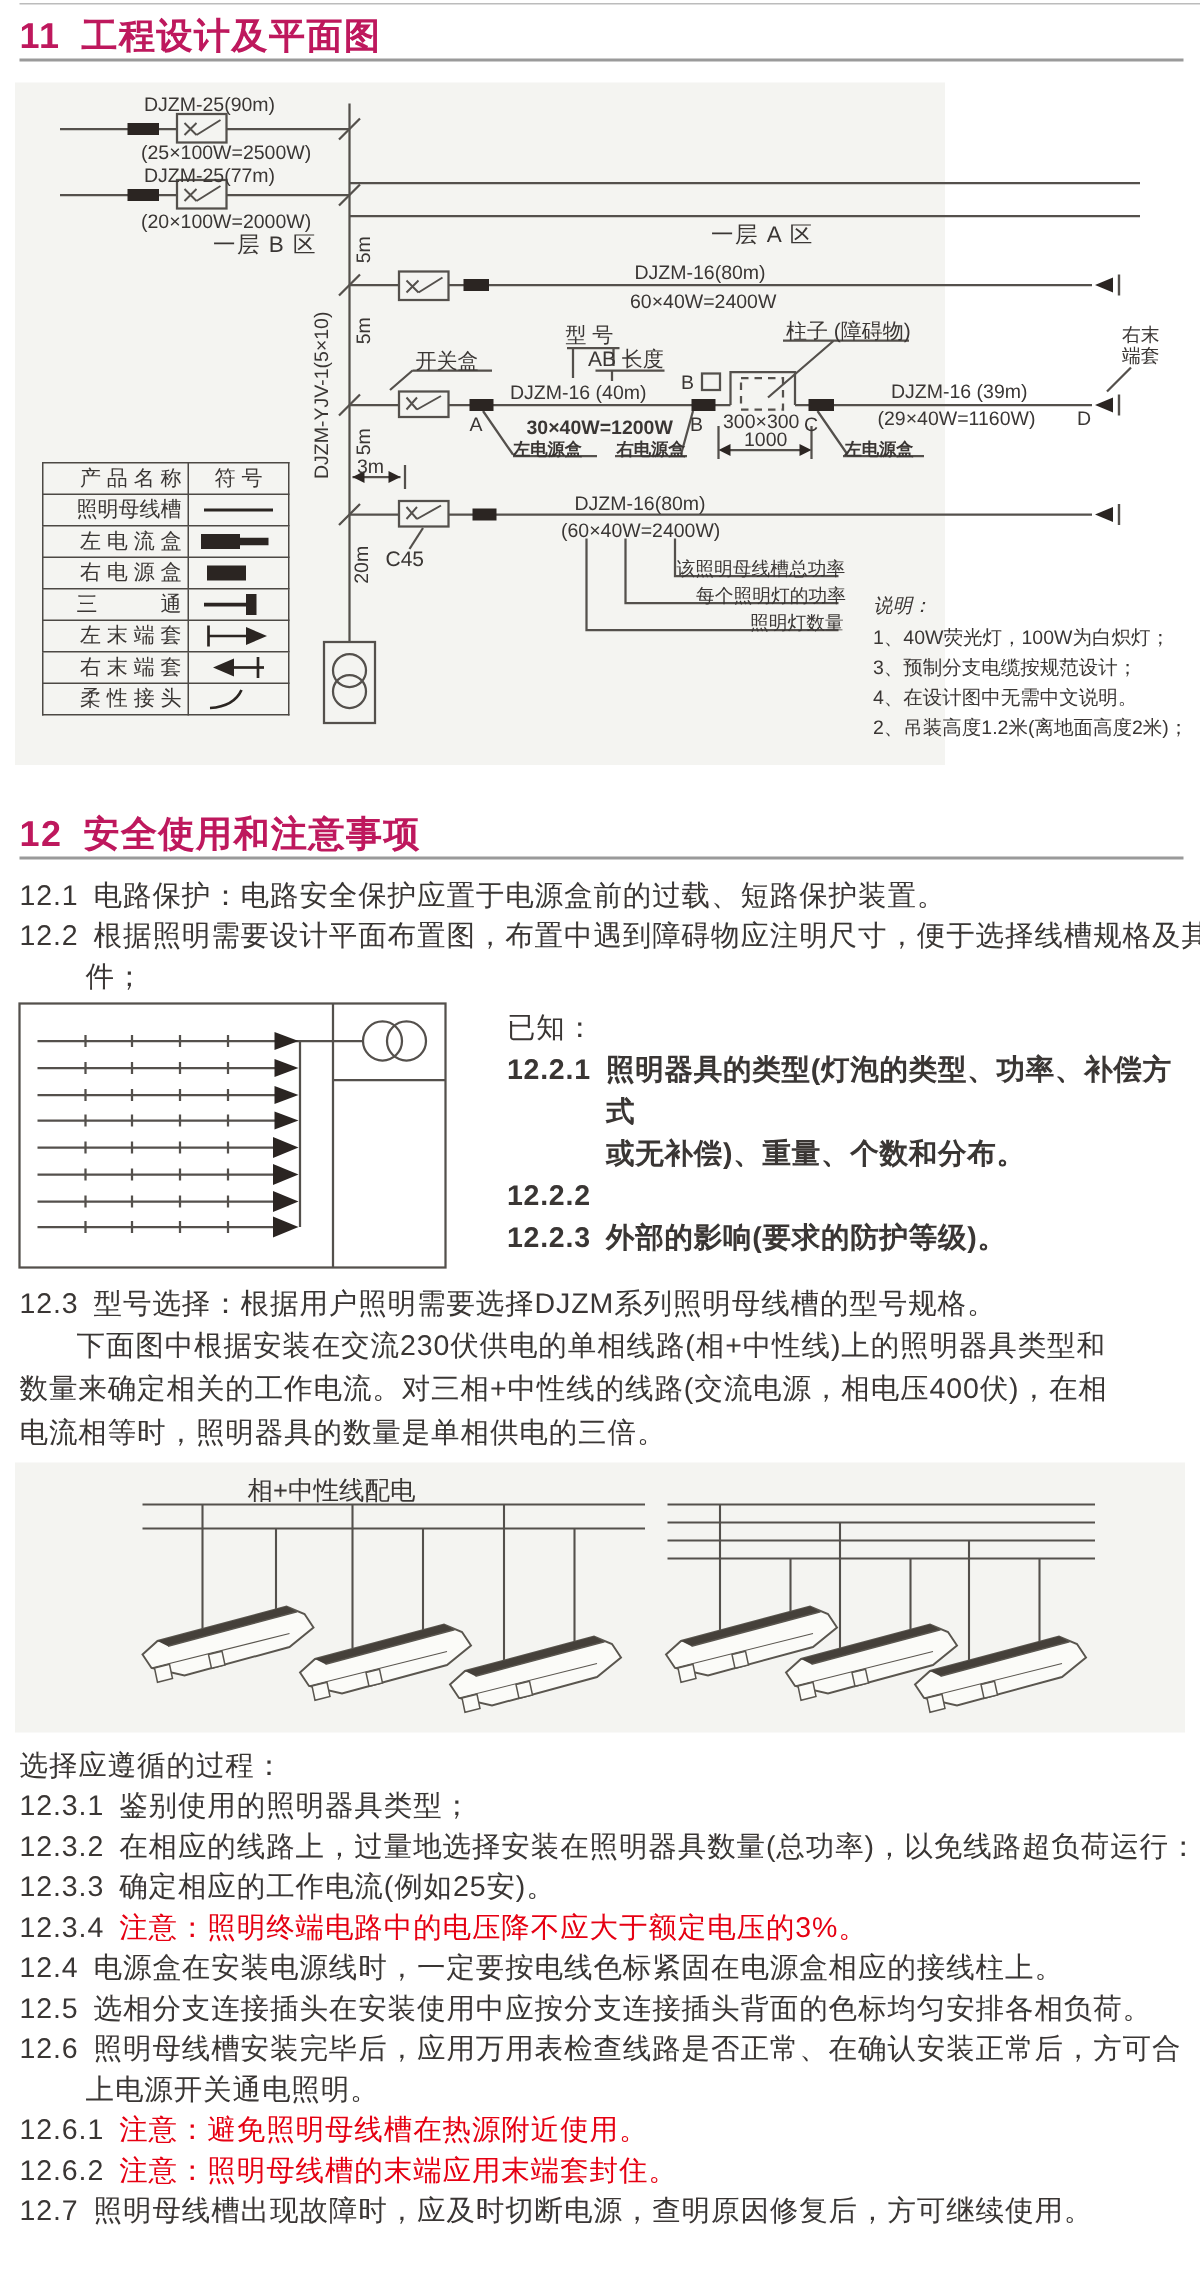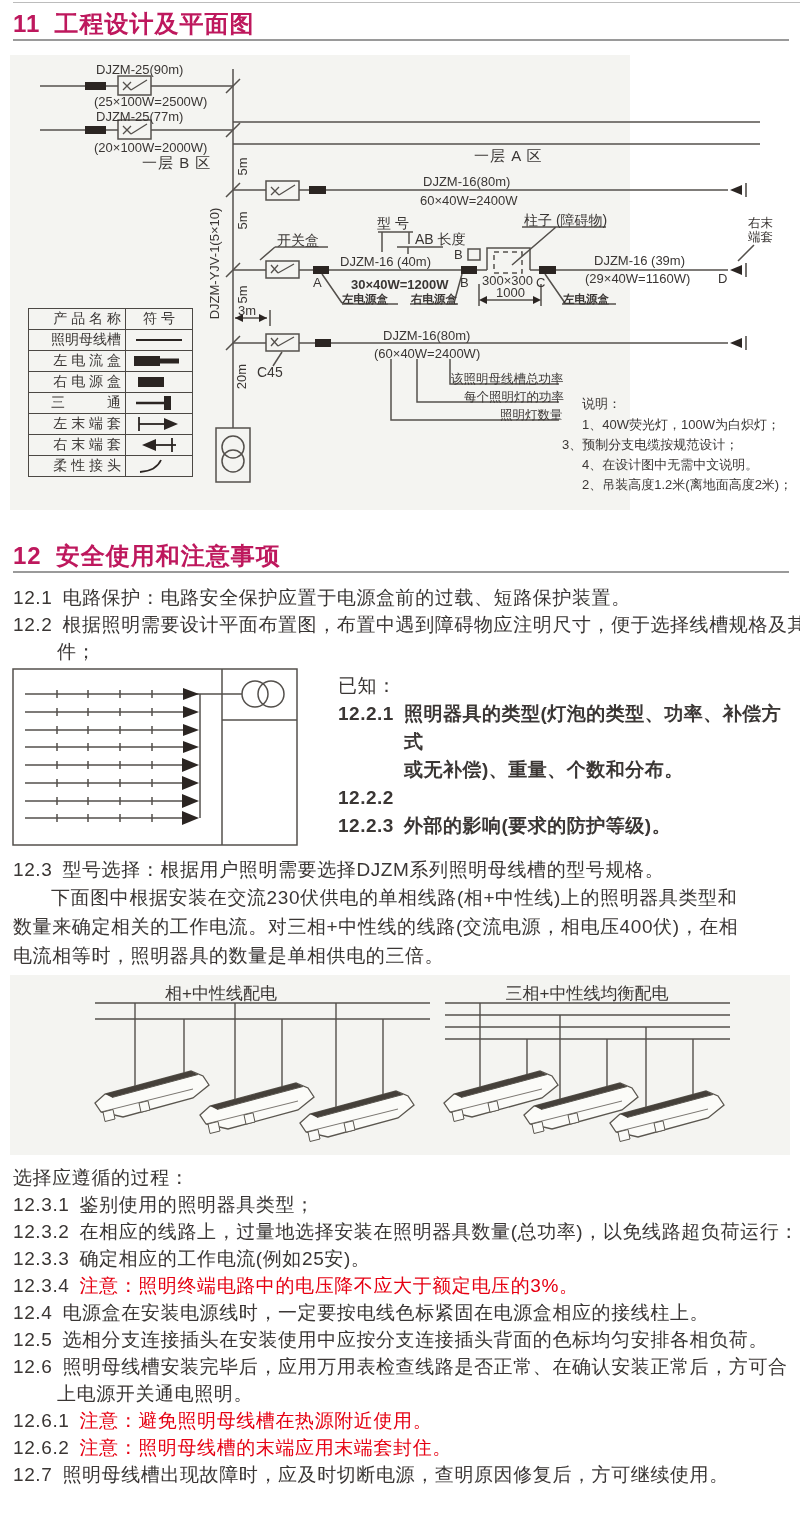--- a/index.html
+++ b/index.html
@@ -143,21 +143,21 @@
   <span class="dlab" style="left:84px;top:85px;">(20×100W=2000W)</span>
   <span class="dzone" style="left:132px;top:99px;">一层 B 区</span>
   <span class="dzone" style="left:428px;top:92px;margin-left:36px;">一层 A 区</span>
   <span class="vlab" style="left:217px;top:104px;">5m</span>
   <span class="vlab" style="left:217px;top:158px;">5m</span>
   <span class="vlab" style="left:217px;top:232px;">5m</span>
   <span class="dlab" style="left:413px;top:119px;">DJZM-16(80m)</span>
   <span class="dlab" style="left:410px;top:138px;">60×40W=2400W</span>
   <span class="dmid" style="left:267px;top:177px;">开关盒</span>
   <span class="dmid" style="left:367px;top:160px;">型 号</span>
-  <span class="dmid" style="left:405px;top:176px;">AB 长度</span>
+  <span class="dmid" style="left:382px;top:176px;">AB 长度</span>
   <span class="dlab" style="left:330px;top:199px;">DJZM-16 (40m)</span>
   <span class="dlab" style="left:341px;top:222px;font-weight:bold;">30×40W=1200W</span>
   <span class="dlab" style="left:303px;top:220px;">A</span>
   <span class="dlab" style="left:450px;top:220px;">B</span>
   <span class="dlab" style="left:444px;top:192px;">B</span>
   <span class="dlab" style="left:472px;top:218px;">300×300</span>
   <span class="dlab" style="left:486px;top:230px;">1000</span>
   <span class="dlab" style="left:526px;top:220px;">C</span>
   <span class="dlab" style="left:584px;top:198px;">DJZM-16 (39m)</span>
   <span class="dlab" style="left:575px;top:216px;">(29×40W=1160W)</span>
@@ -169,23 +169,23 @@
   <span class="dsm" style="left:553px;top:237px;">左电源盒</span>
   <span class="dlab" style="left:228px;top:248px;">3m</span>
   <span class="vlab" style="left:144px;top:201px;width:120px;">DJZM-YJV-1(5×10)</span>
   <span class="dlab" style="left:373px;top:273px;">DJZM-16(80m)</span>
   <span class="dlab" style="left:364px;top:291px;">(60×40W=2400W)</span>
   <span class="dmid" style="left:247px;top:309px;">C45</span>
   <span class="vlab" style="left:216px;top:314px;">20m</span>
   <span class="dlab" style="left:441px;top:316px;font-size:12.5px;">该照明母线槽总功率</span>
   <span class="dlab" style="left:454px;top:334px;font-size:12.5px;">每个照明灯的功率</span>
   <span class="dlab" style="left:490px;top:352px;font-size:12.5px;">照明灯数量</span>
-  <span class="dnote" style="left:572px;top:340px;">说明：</span>
+  <span class="dnote" style="left:572px;top:340px;font-style:italic;">说明：</span>
   <span class="dnote" style="left:572px;top:361px;">1、40W荧光灯，100W为白炽灯；</span>
-  <span class="dnote" style="left:552px;top:381px;">3、预制分支电缆按规范设计；</span>
+  <span class="dnote" style="left:572px;top:381px;">3、预制分支电缆按规范设计；</span>
   <span class="dnote" style="left:572px;top:401px;">4、在设计图中无需中文说明。</span>
   <span class="dnote" style="left:572px;top:421px;">2、吊装高度1.2米(离地面高度2米)；</span>
 
   <table class="legend">
     <tbody>
         <tr>
       <td class="c1">产 品 名 称</td>
       <td class="c2">符 号</td>
     </tr>
     <tr>
@@ -315,21 +315,20 @@
   </div>
 </div>
 
 <div class="body-par hang" style="top:856px;width:787px;">
   <span class="num">12.3</span><span>型号选择：根据用户照明需要选择DJZM系列照明母线槽的型号规格。</span>
 </div>
 <div class="body-par" style="top:883px;width:730px;text-indent:2em;line-height:29px;">下面图中根据安装在交流230伏供电的单相线路(相+中性线)上的照明器具类型和数量来确定相关的工作电流。对三相+中性线的线路(交流电源，相电压400伏)，在相电流相等时，照明器具的数量是单相供电的三倍。</div>
 
 <div class="panel" style="left:10px;top:975px;width:780px;height:180px;">
   <div class="fig3-title" style="left:155px;width:210px;text-align:left;">相+中性线配电</div>
-  <div class="fig3-title" style="left:462px;width:230px;text-align:center;">三相+中性线均衡配电</div>
   <svg width="780" height="180" viewBox="0 0 780 180">
     <defs>
       <g id="lum">
         <polygon points="2,36 12,27 98,4 110,9 116,18 100,31 30,50 8,45" fill="#fbfbf8" stroke="#5a564f" stroke-width="1.3"></polygon>
         <polygon points="12,27 98,4 105,7.5 19,30.5" fill="#45403a"></polygon>
         <line x1="19" y1="30.5" x2="105" y2="7.5" stroke="#5a564f" stroke-width="1"></line>
         <line x1="8" y1="45" x2="100" y2="22" stroke="#5a564f" stroke-width="0.8"></line>
         <polygon points="10,45 20,42.5 22,52 12,54.5" fill="#fbfbf8" stroke="#5a564f" stroke-width="1"></polygon>
         <polygon points="46,36 55,33.8 57,43 48,45.2" fill="#fbfbf8" stroke="#5a564f" stroke-width="1"></polygon>
       </g>

